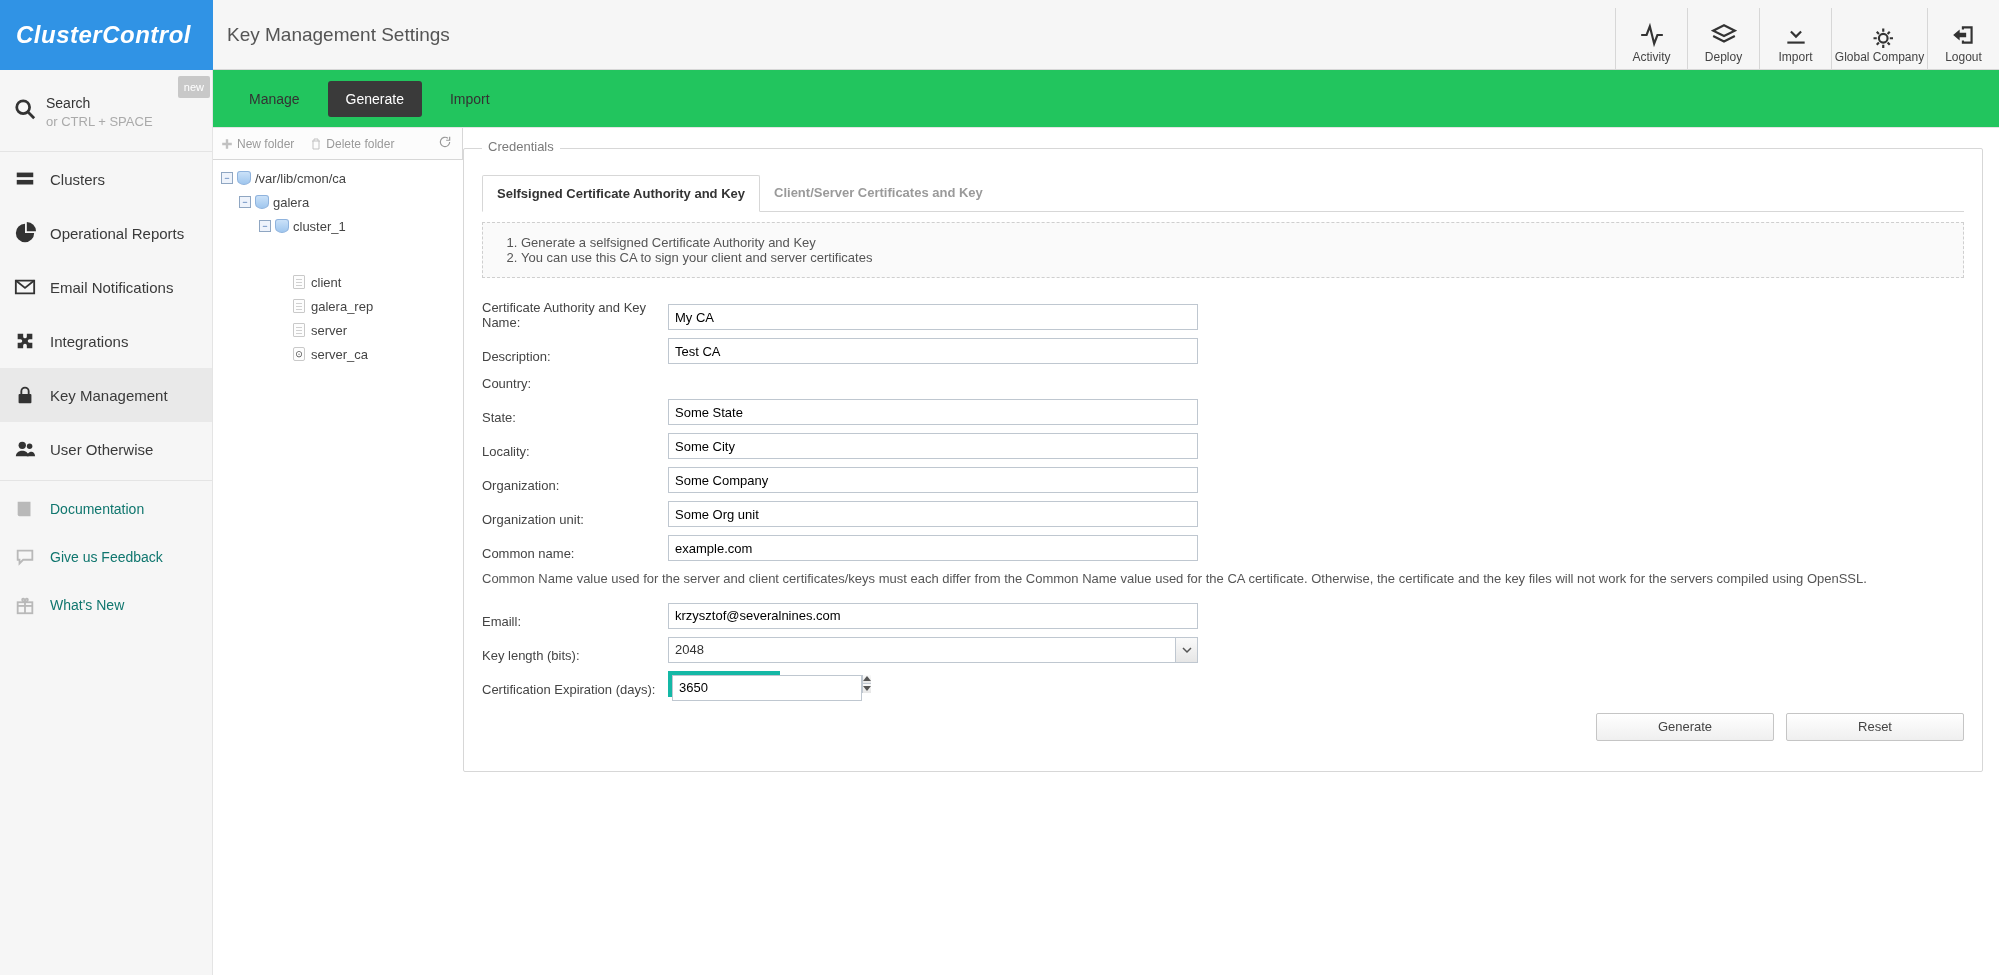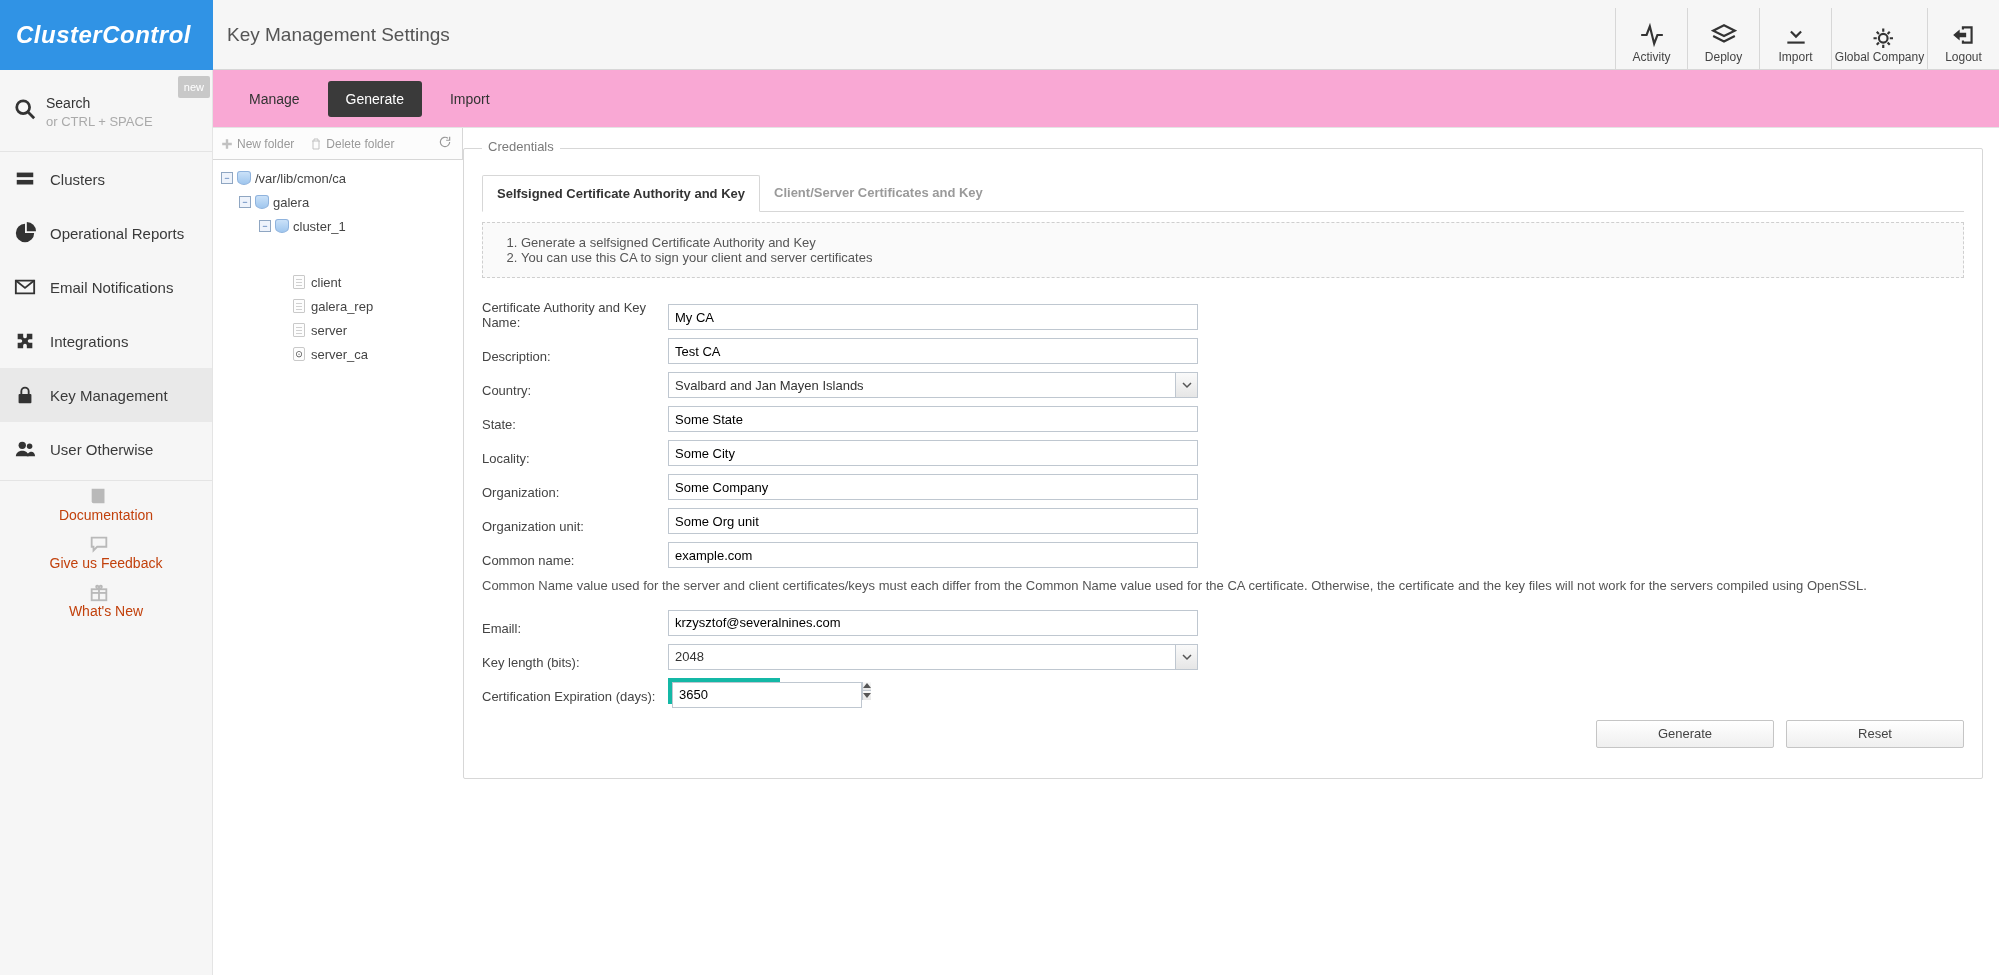--- a/index.html
+++ b/index.html
@@ -22,25 +22,25 @@
   .search-block { position:relative; height:82px; border-bottom:1px solid #e4e4e4; padding:24px 12px 0 14px; display:flex; align-items:flex-start; }
   .search-block svg { width:22px; height:22px; margin-right:10px; margin-top:4px; flex:none; }
   .search-txt { display:flex; flex-direction:column; line-height:1.35; }
   .search-txt .s1 { color:#333; font-size:14px; }
   .search-txt .s2 { color:#aaa; font-size:13px; }
   .nav { padding-top:0; }
   .nav-item { display:flex; align-items:center; height:54px; padding:0 14px; cursor:pointer; color:#3a3a3a; font-size:15px; }
   .nav-item svg { width:22px; height:22px; margin-right:14px; flex:none; }
   .nav-item.active { background:#e9e9e9; }
   .nav-sep { border-top:1px solid #e4e4e4; margin:4px 0; }
-  .nav-item.muted { color:#c2410c; height:48px; font-size:14px;flex-direction:column; }
+  .nav-item.muted { color:#0f766e; height:48px; font-size:14px; }
   .nav-item.muted svg { opacity:0.55; }
 
   
-  .subtabs { position:absolute; left:213px; right:0; top:70px; height:58px; background:#f9a8d4; border-bottom:1px solid #e4e4e4; display:flex; align-items:center; padding-left:18px; gap:10px; }
+  .subtabs { position:absolute; left:213px; right:0; top:70px; height:58px; background:#22c55e; border-bottom:1px solid #e4e4e4; display:flex; align-items:center; padding-left:18px; gap:10px; }
   .subtab { padding:10px 18px; border-radius:3px; color:#333; font-size:14px; cursor:pointer; }
   .subtab.active { background:#3a3a3a; color:#fff; }
 
   
   .tree-col { position:absolute; left:213px; top:128px; bottom:0; width:250px; }
   .tree-toolbar { height:32px; border:1px solid #d7d7d7; border-top:none; border-left:none; background:#fcfcfc; display:flex; align-items:center; font-size:12px; color:#9a9a9a; }
   .tree-toolbar .tbtn { display:flex; align-items:center; padding:0 8px; height:100%; cursor:default; }
   .tree-toolbar .tbtn svg { width:12px; height:12px; margin-right:4px; opacity:.5; }
   .tree-toolbar .refresh { margin-left:auto; padding:0 10px; cursor:pointer; }
   .tree-toolbar .refresh svg { width:14px; height:14px; opacity:.6; }
@@ -286,30 +286,20 @@
     <div class="frow">
       <div class="flabel">Certificate Authority and Key Name:</div>
       <div class="finput"><input type="text" value="My CA" style=""></div>
     </div>
     <div class="frow">
       <div class="flabel">Description:</div>
       <div class="finput"><input type="text" value="Test CA" style=""></div>
     </div>
     <div class="frow">
       <div class="flabel">Country:</div>
-      <div class="finput">
-        <div class="select-wrap">
-          <div class="sval">Svalbard and Jan Mayen Islands</div>
-          <div class="sel-btn">
-              <svg viewBox="0 0 10 10">
-                <path d="M1 3l4 4 4-4" fill="none" stroke="#555" stroke-width="1.5"></path>
-              </svg>
-            </div>
-        </div>
-      </div>
     </div>
     <div class="frow">
       <div class="flabel">State:</div>
       <div class="finput"><input type="text" value="Some State" style=""></div>
     </div>
     <div class="frow">
       <div class="flabel">Locality:</div>
       <div class="finput"><input type="text" value="Some City" style=""></div>
     </div>
     <div class="frow">

